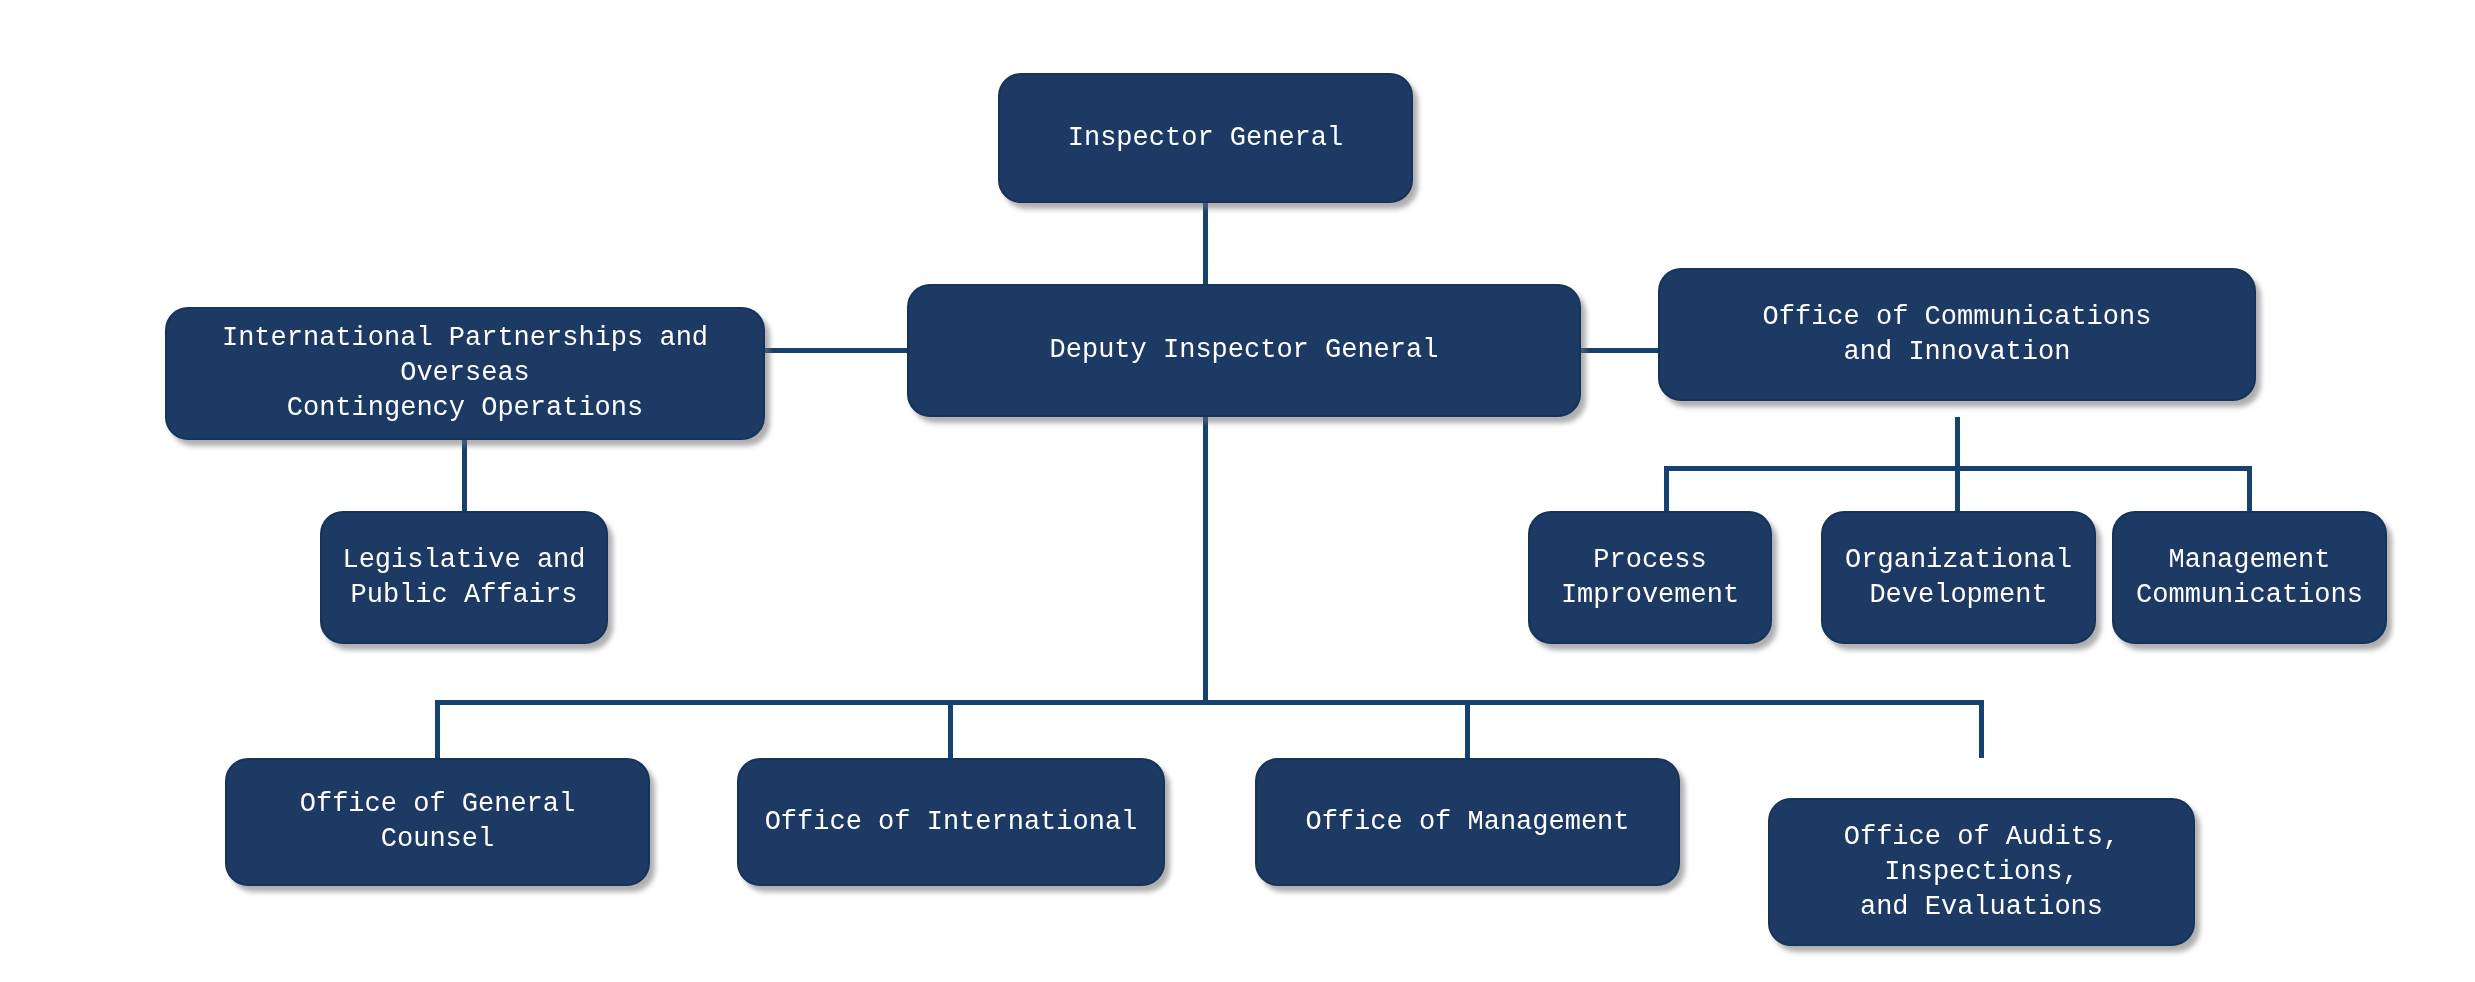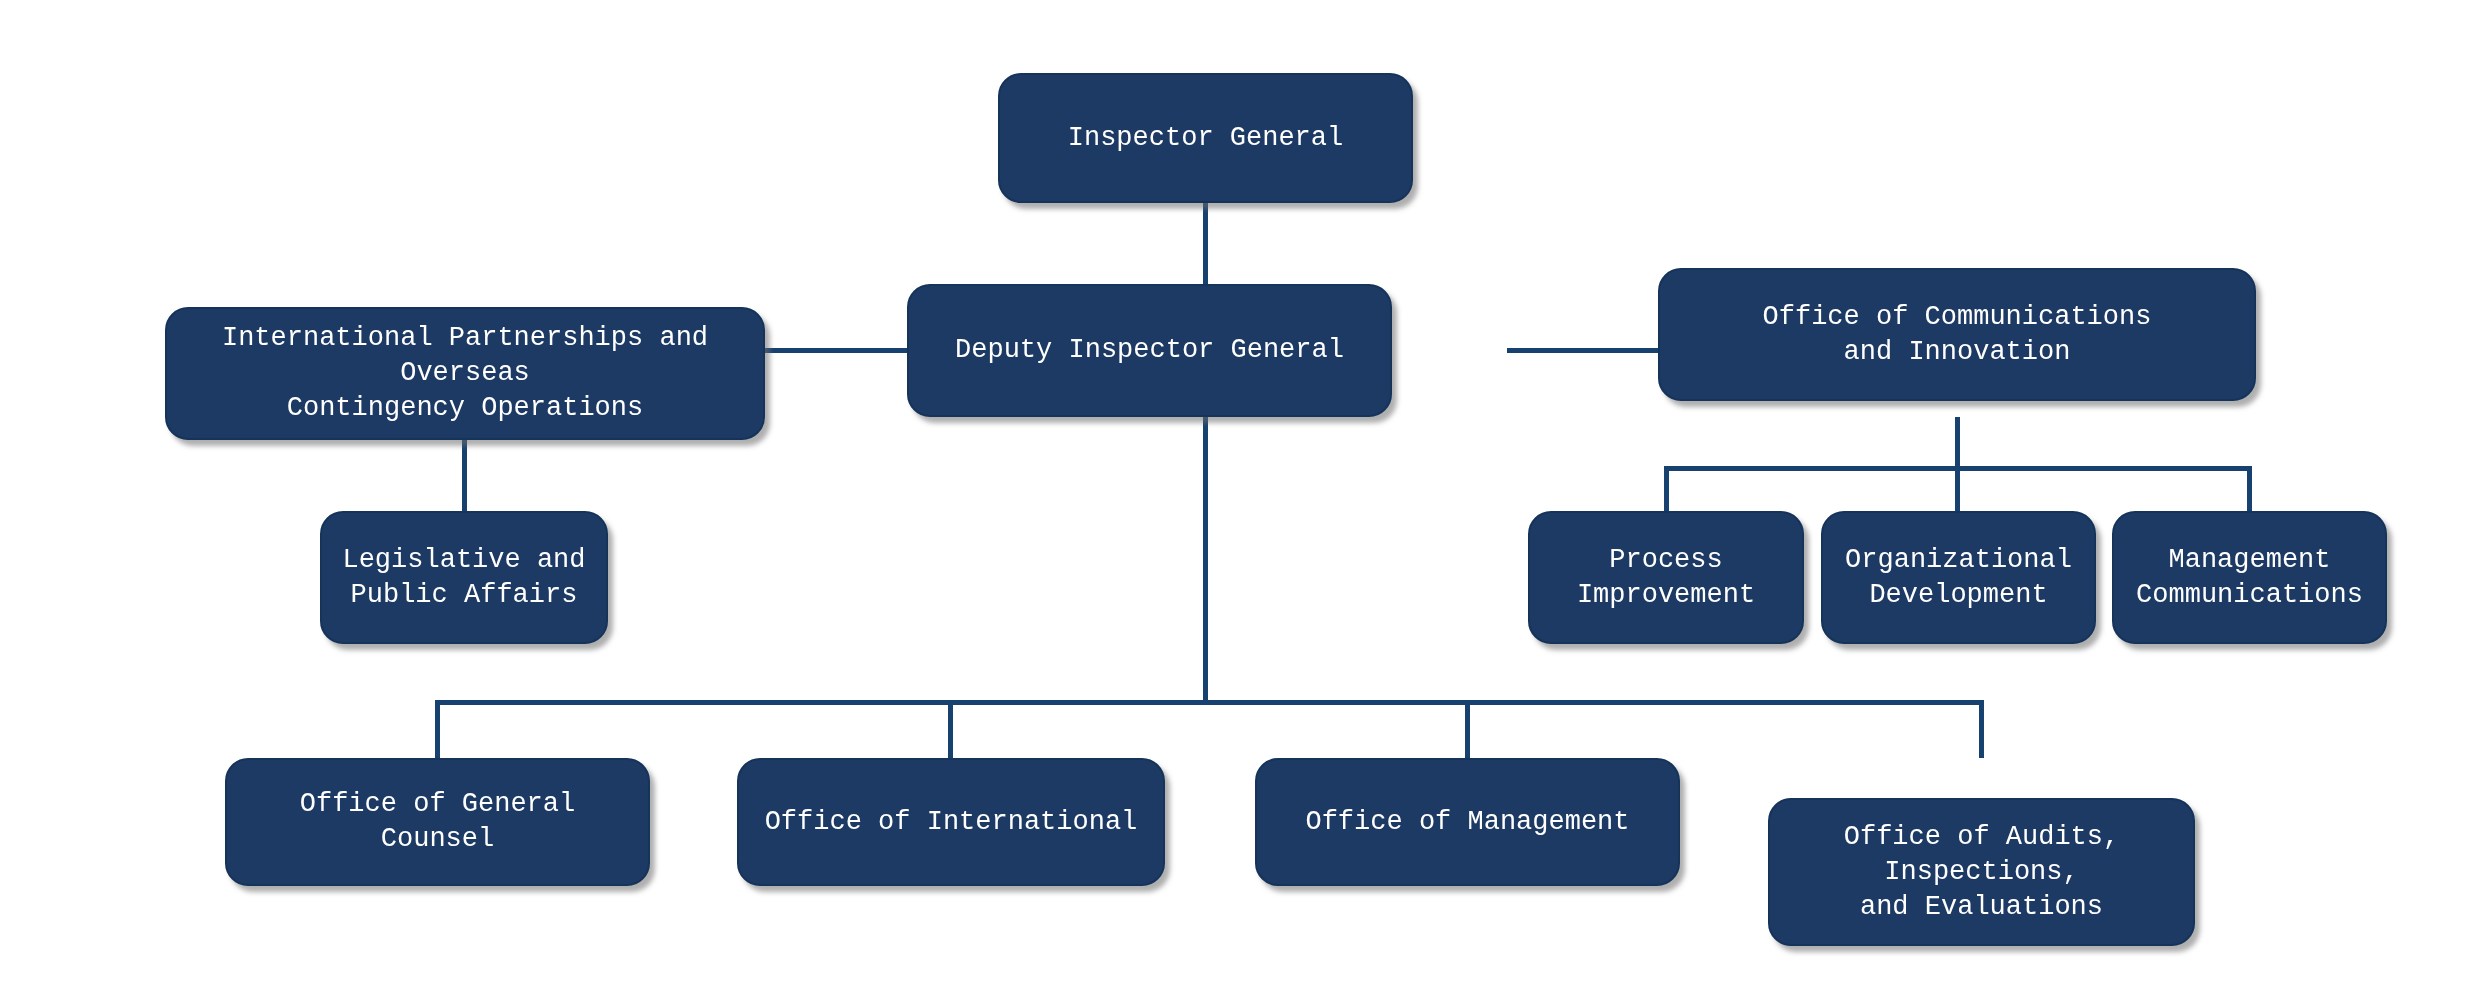--- a/index.html
+++ b/index.html
@@ -65,33 +65,33 @@
   <div class="vline" style="left:1979px; top:700px; height:58px;"></div>
 
   <div class="node" style="left:998px; top:73px; width:415px; height:130px;">
     <span class="label">Inspector General</span>
   </div>
 
   <div class="node" style="left:165px; top:284px; width:600px; height:133px;margin-top:23px;">
     <span class="label">International Partnerships and Overseas
 Contingency Operations</span>
   </div>
-  <div class="node" style="left:907px; top:284px; width:485px; height:133px;justify-content:center;">
+  <div class="node" style="left:907px; top:284px; width:674px; height:133px;justify-content:center;">
     <span class="label">Deputy Inspector General</span>
   </div>
   <div class="node" style="left:1658px; top:268px; width:598px; height:133px;">
     <span class="label">Office of Communications
 and Innovation</span>
   </div>
 
   <div class="node" style="left:320px; top:511px; width:288px; height:133px;">
     <span class="label">Legislative and
 Public Affairs</span>
   </div>
-  <div class="node" style="left:1528px; top:511px; width:276px; height:133px;">
+  <div class="node" style="left:1528px; top:511px; width:244px; height:133px;">
     <span class="label">Process
 Improvement</span>
   </div>
   <div class="node" style="left:1821px; top:511px; width:275px; height:133px;">
     <span class="label">Organizational
 Development</span>
   </div>
   <div class="node" style="left:2112px; top:511px; width:275px; height:133px;">
     <span class="label">Management
 Communications</span>

